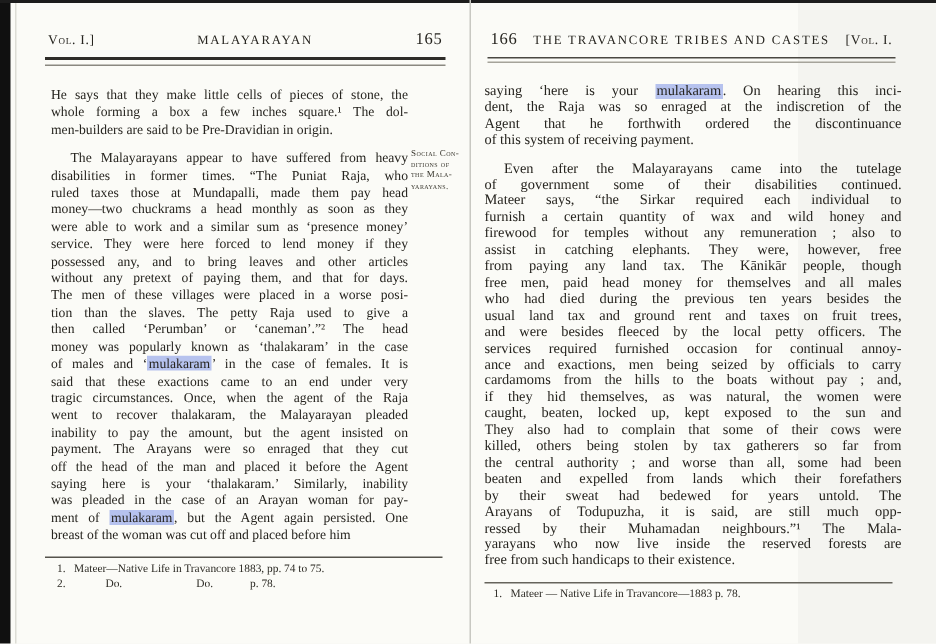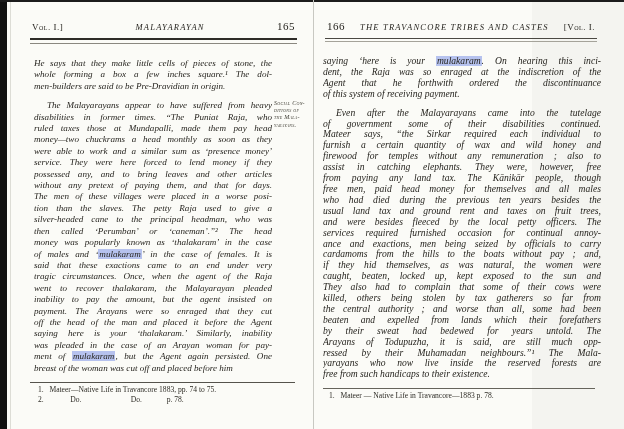--- a/index.html
+++ b/index.html
@@ -18,31 +18,31 @@
   .page{position:absolute;top:0;height:429px;}
   .page-left{left:8px;width:305px;}
   .page-right{left:299px;width:310px;}
 
   .pg-header{
     display:flex;justify-content:space-between;align-items:baseline;
     margin:20px 18px 0 24px;
     font-variant:small-caps;letter-spacing:.5px;
   }
   .hdr-vol{font-size:9px;}
-  .hdr-title{font-size:8.5px;letter-spacing:1.2px;font-style:italic;}
+  .hdr-title{font-size:8.5px;letter-spacing:1.2px;}
   .hdr-num{font-size:11px;font-variant:normal;}
   .page-right .pg-header{margin:20px 14px 0 28px;}
   .page-right .hdr-num{font-size:11px;}
 
   .header-rule{height:3px;border-top:2px solid #2e2c28;border-bottom:1px solid #8a8880;
     margin:6px 16px 0 22px;}
   .page-right .header-rule{height:2px;border-top:1px solid #4a4842;border-bottom:1px solid #a5a39a;
     margin:6px 12px 0 26px;}
 
-  .body{position:relative;margin:14px 0 0 26px;width:238px;font-size:9.1px;line-height:11.4px;font-style:italic;}
+  .body{position:relative;margin:14px 0 0 26px;width:238px;font-size:9.1px;line-height:11.4px;}
   .page-right .body{margin-left:24px;width:278px;font-size:9.6px;line-height:10.9px;}
 
   .para{margin:0 0 8px 0;}
   .para .tline{white-space:nowrap;overflow:hidden;text-align:justify;text-align-last:justify;}
   .para .tline:last-child{text-align-last:left;}
   .para-indent .tline:first-child{text-indent:13px;}
 
   .margin-note{
     position:absolute;left:240px;top:42px;width:58px;
     font-size:6px;line-height:7.2px;font-variant:small-caps;letter-spacing:.3px;
@@ -82,21 +82,20 @@
           <div class="tline">The Malayarayans appear to have suffered from heavy</div>
           <div class="tline">disabilities in former times.  “The Puniat Raja, who</div>
           <div class="tline">ruled taxes those at Mundapalli, made them pay head</div>
           <div class="tline">money—two chuckrams a head monthly as soon as they</div>
           <div class="tline">were able to work and a similar sum as ‘presence money’</div>
           <div class="tline">service.  They were here forced to lend money if they</div>
           <div class="tline">possessed any, and to bring leaves and other articles</div>
           <div class="tline">without any pretext of paying them, and that for days.</div>
           <div class="tline">The men of these villages were placed in a worse posi-</div>
           <div class="tline">tion than the slaves.  The petty Raja used to give a</div>
-          <div class="tline">silver-headed cane to the principal headman, who was</div>
           <div class="tline">then called ‘Perumban’ or ‘caneman’.”²  The head</div>
           <div class="tline">money was popularly known as ‘thalakaram’ in the case</div>
           <div class="tline">of males and ‘<span class="hl" style="background: rgb(182, 194, 238);">mulakaram</span>’ in the case of females.  It is</div>
           <div class="tline">said that these exactions came to an end under very</div>
           <div class="tline">tragic circumstances.  Once, when the agent of the Raja</div>
           <div class="tline">went to recover thalakaram, the Malayarayan pleaded</div>
           <div class="tline">inability to pay the amount, but the agent insisted on</div>
           <div class="tline">payment.  The Arayans were so enraged that they cut</div>
           <div class="tline">off the head of the man and placed it before the Agent</div>
           <div class="tline">saying here is your ‘thalakaram.’  Similarly, inability</div>

